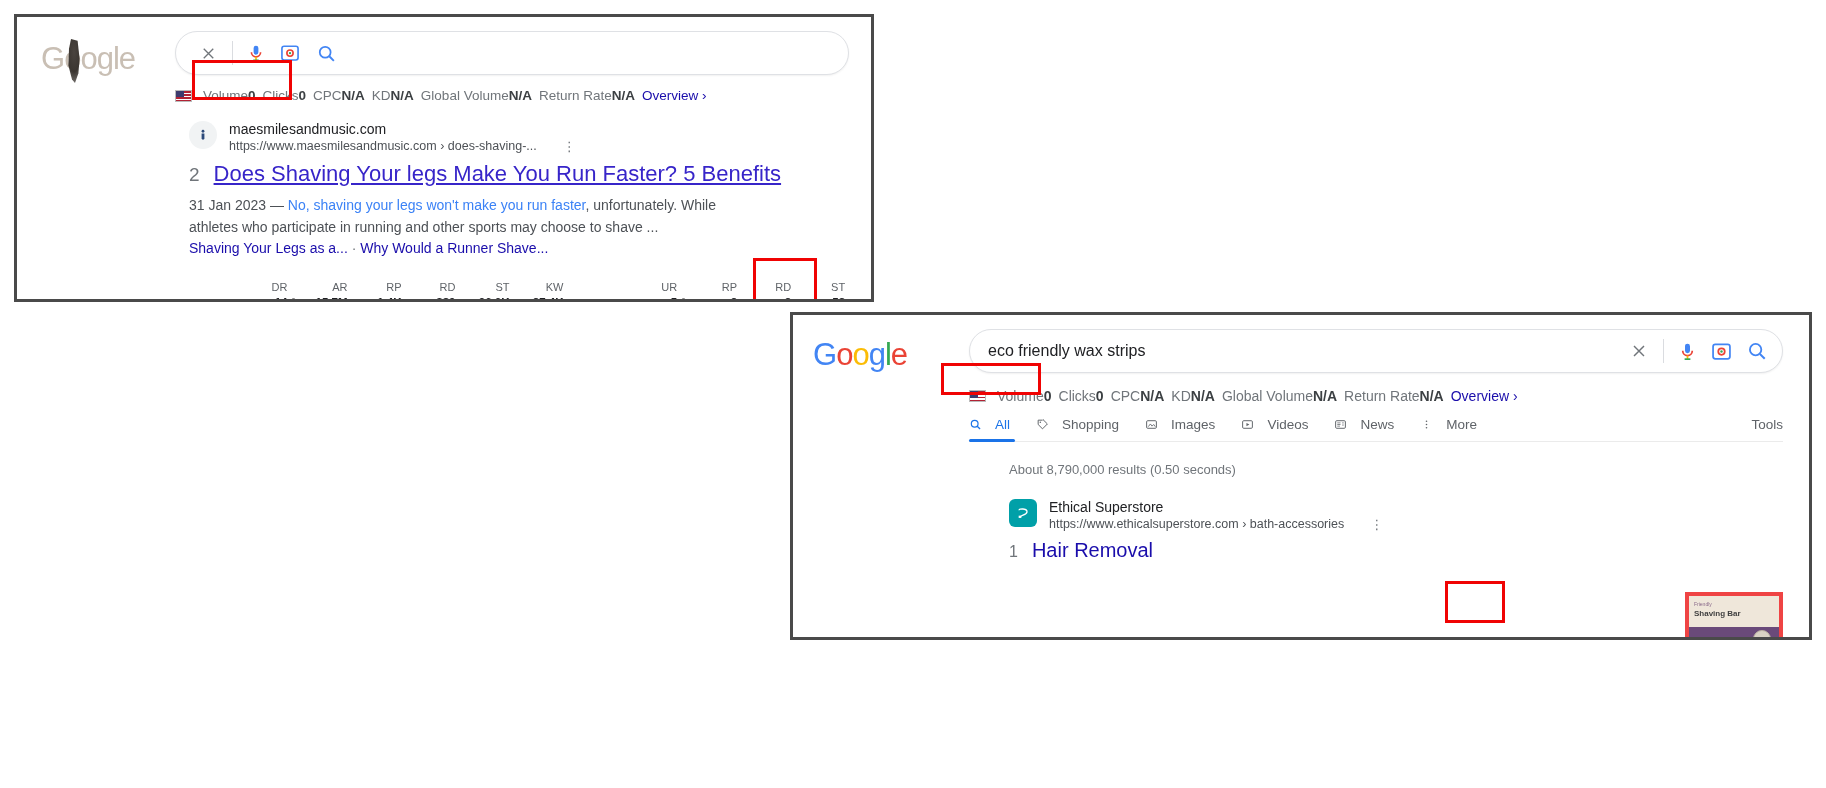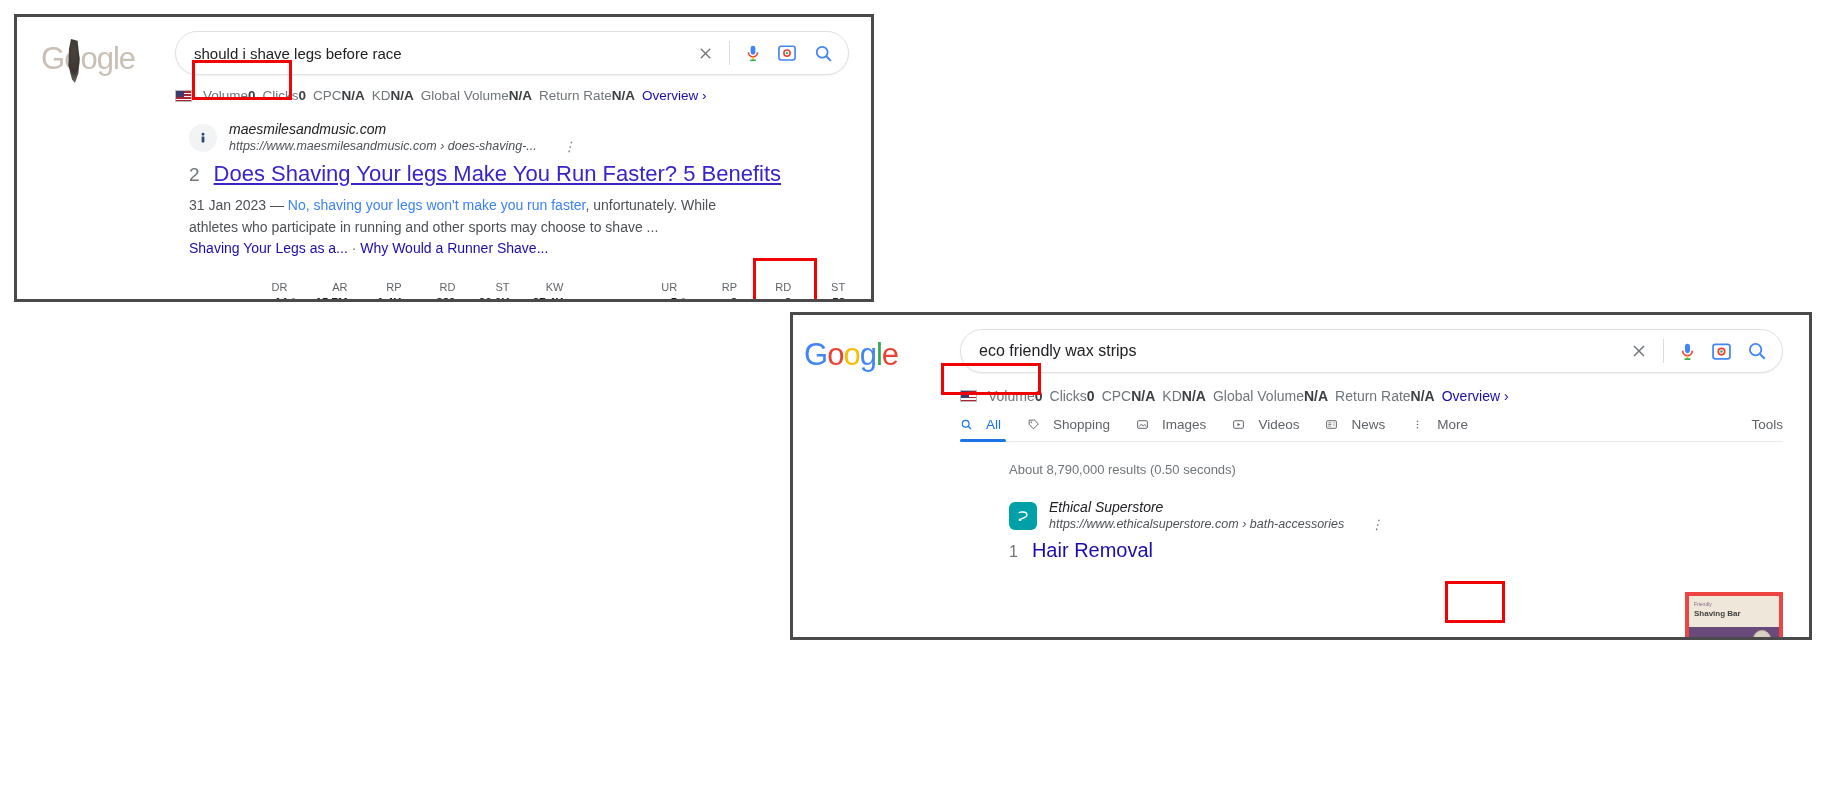--- a/index.html
+++ b/index.html
@@ -24,21 +24,21 @@
   
   .serp-header {
     display: flex;
     align-items: flex-start;
     padding: 14px 0 0 0;
     position: relative;
   }
   .logo-wrap { flex: 0 0 auto; position: relative; }
   
   #window-1 .logo-wrap { margin: 12px 0 0 24px; }
-  #window-2 .logo-wrap { margin: 10px 0 0 11px; }
+  #window-2 .logo-wrap { margin: 10px 0 0 20px; }
 
   .g-logo {
     font-size: 31px;
     letter-spacing: -1px;
     font-family: "Liberation Sans", sans-serif;
     white-space: nowrap;
     line-height: 1;
   }
   .g-logo span { font-weight: 400; }
   
@@ -153,21 +153,21 @@
   .tab-icon { width: 14px; height: 14px; display: inline-block; }
   .tools { margin-left: auto; cursor: pointer; }
 
   
   .results { position: relative; }
   #window-1 .results { padding: 18px 0 0 172px; }
   #window-2 .results { padding: 20px 0 0 216px; }
 
   .result-count { font-size: 13px; color: #70757a; margin-bottom: 22px; }
 
-  .site-row { display: flex; align-items: center; gap: 12px; font-style: italic; }
+  .site-row { display: flex; gap: 12px; }
   .favicon {
     width: 28px; height: 28px; border-radius: 50%;
     background: #f1f3f4;
     display: flex; align-items: center; justify-content: center;
     flex: 0 0 auto;
   }
   .favicon.brand { background: #00a0a8; border-radius: 6px; }
   .site-meta { line-height: 1.25; }
   .site-name { font-size: 14px; color: #202124; }
   .site-url-row { display: flex; align-items: center; gap: 26px; }
@@ -244,21 +244,20 @@
     <div class="serp-header">
       <div class="logo-wrap">
         <div class="g-logo faded">
           <span class="l1">G</span><span class="l2">o</span><span class="l3">o</span><span class="l4">g</span><span class="l5">l</span><span class="l6">e</span>
         </div>
         <div class="smudge"></div>
       </div>
 
       <div class="search-col">
         <div class="search-box">
-          <div class="search-value" title="Search Google or type a URL">should i shave legs before race</div>
           <div class="sb-icon clear-x">
             <svg viewBox="0 0 24 24" width="19" height="19" aria-hidden="true">
               <path d="M6 6 L18 18 M18 6 L6 18" stroke="#70757a" stroke-width="1.7" fill="none"></path>
             </svg>
           </div>
           <div class="vdiv"></div>
           <div class="sb-icon mic">
             <svg viewBox="0 0 24 24" width="22" height="22">
               <path d="M12 4a2.6 2.6 0 0 1 2.6 2.6v4.6a2.6 2.6 0 0 1-5.2 0V6.6A2.6 2.6 0 0 1 12 4z" fill="#4285F4"></path>
               <path d="M17 11.2a5 5 0 0 1-10 0" stroke="#EA4335" stroke-width="1.8" fill="none"></path>

